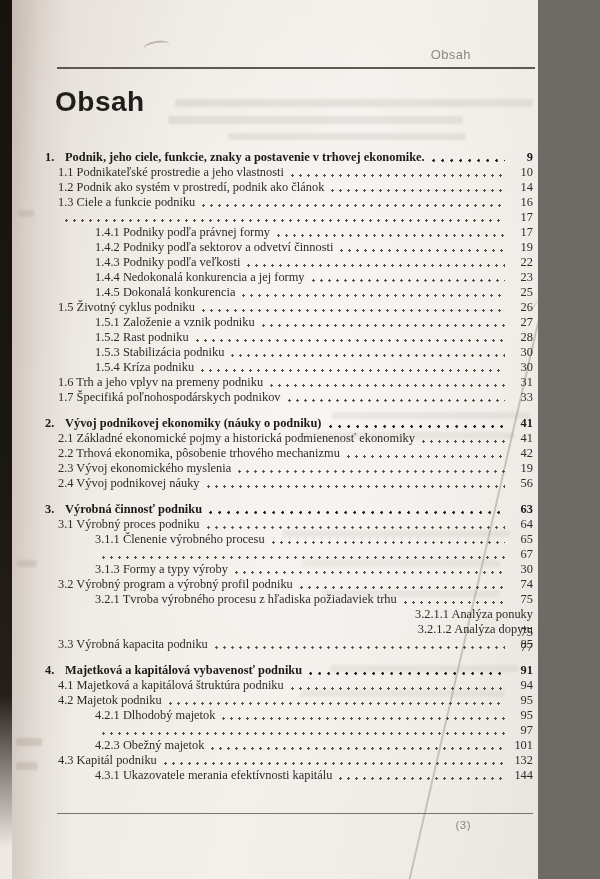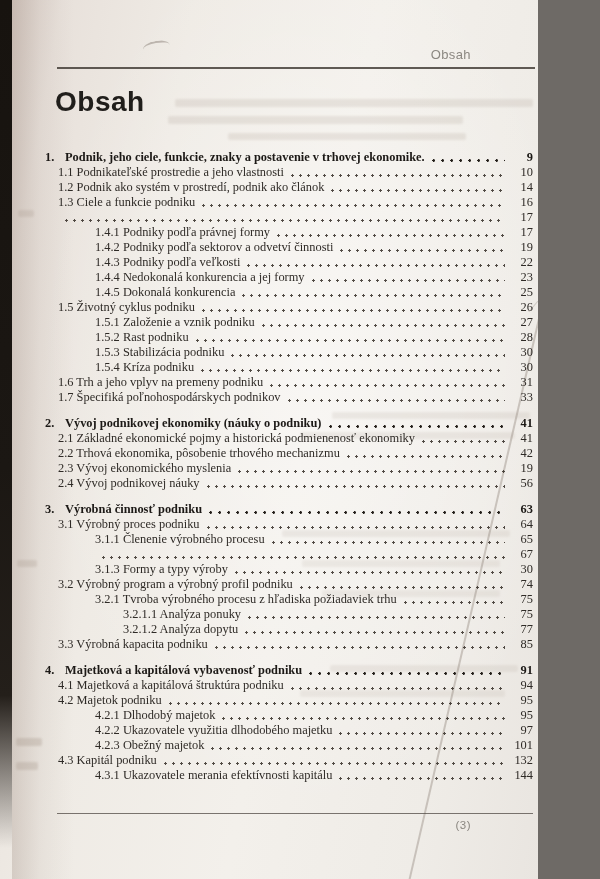--- a/index.html
+++ b/index.html
@@ -31,21 +31,21 @@
   }
   .toc{position:absolute;left:45px;top:150px;width:488px;font-size:12.4px;color:#2e2a26;}
   .toc-section{margin-top:11px;}
   .toc-section:first-child{margin-top:0;}
   .toc-row{display:flex;align-items:flex-end;height:15px;white-space:nowrap;}
   .toc-row .txt{flex:0 0 auto;}
   .toc-row .num{flex:0 0 20px;}
   .l1{font-weight:700;color:#1c1916;}
   .l2{padding-left:13px;}
   .l3{padding-left:50px;justify-content:space-between;}
-  .l4{padding-left:78px;}
+  .l4{padding-left:78px;flex-direction:column;}
   .dots{
     flex:1 1 auto;min-width:12px;height:3px;margin:0 4px 3px 7px;
     background-image:radial-gradient(circle at 1.5px 1.5px, rgba(52,45,38,0.85) 1.05px, transparent 1.35px);
     background-size:8px 3px;background-repeat:repeat-x;
   }
   .l1 .dots{
     background-image:radial-gradient(circle at 1.6px 1.5px, rgba(26,21,16,0.95) 1.2px, transparent 1.5px);
     background-size:9px 3px;
   }
   .pg{flex:0 0 auto;min-width:24px;text-align:right;}
@@ -281,21 +281,20 @@
           <span class="txt">4.2 Majetok podniku</span>
           <span class="dots"></span>
           <span class="pg">95</span>
         </div>
         <div class="toc-row l3">
           <span class="txt">4.2.1 Dlhodobý majetok</span>
           <span class="dots"></span>
           <span class="pg">95</span>
         </div>
         <div class="toc-row l3">
-          <span class="txt">4.2.2 Ukazovatele využitia dlhodobého majetku</span>
           <span class="dots"></span>
           <span class="pg">97</span>
         </div>
         <div class="toc-row l3">
           <span class="txt">4.2.3 Obežný majetok</span>
           <span class="dots"></span>
           <span class="pg">101</span>
         </div>
         <div class="toc-row l2">
           <span class="txt">4.3 Kapitál podniku</span>

